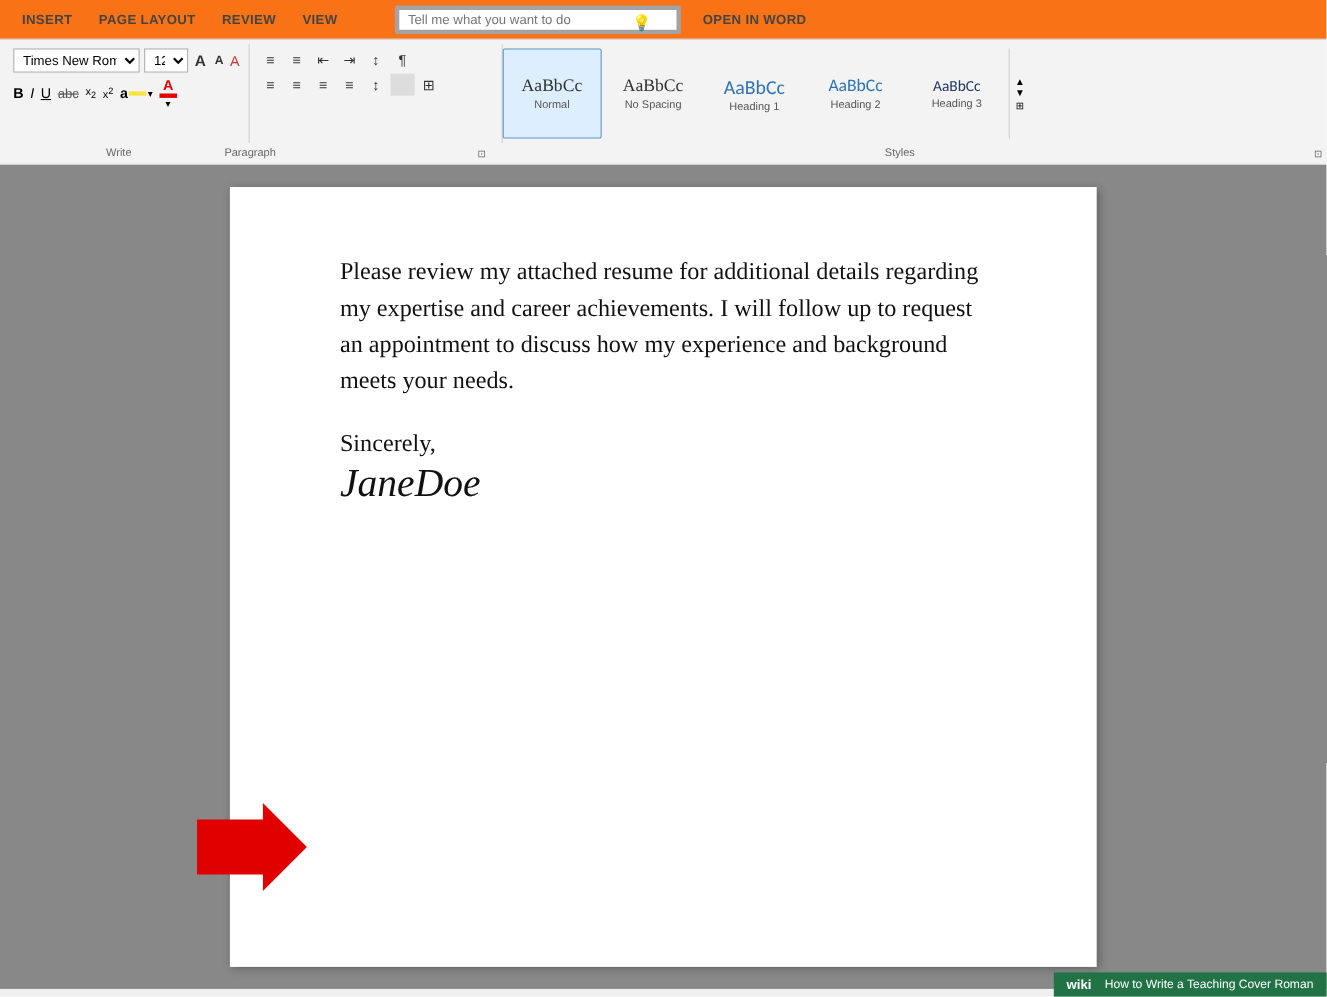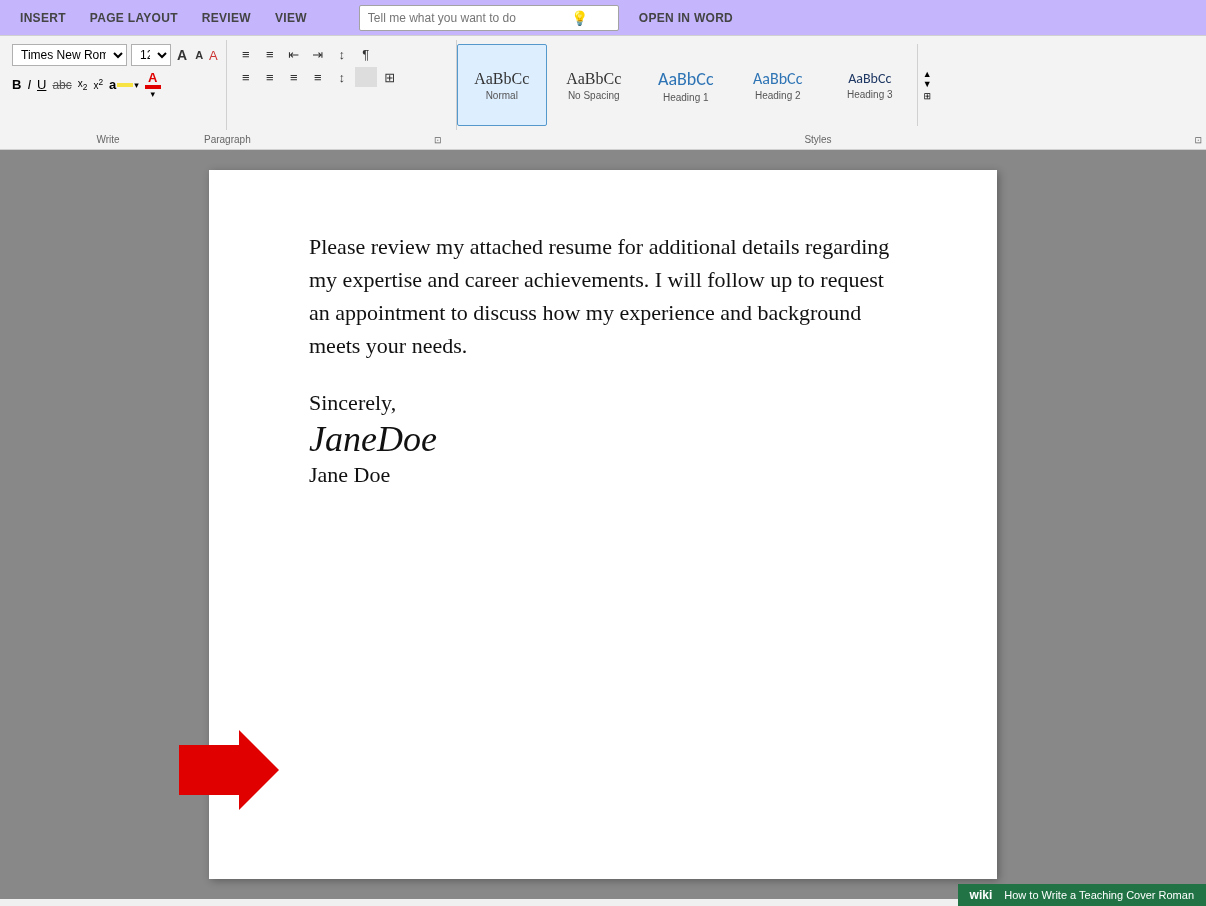--- a/index.html
+++ b/index.html
@@ -9,39 +9,38 @@
       overflow: hidden;
       font-family: 'Segoe UI', Arial, sans-serif;
       background: #f0f0f0;
     }
 
     .ribbon-tabs {
       display: flex;
       align-items: center;
       padding: 0 8px;
       height: 36px;
-      background: #c4b5fd;
+      background: #f97316;
       border-bottom: 1px solid #d0d0d0;
     }
 
     .ribbon-tab {
       padding: 6px 12px;
       font-size: 12px;
       font-weight: 600;
       color: #444;
       cursor: pointer;
       letter-spacing: 0.3px;
     }
 
     .search-box {
       margin-left: 40px;
       display: flex;
-      align-items: center;
       background: white;
-      border: 1px solid #a3a3a3;
+      border: 4px solid #a3a3a3;
       border-radius: 2px;
       padding: 3px 8px;
       width: 260px;
       height: 26px;
     }
 
     .search-box input {
       border: none;
       outline: none;
       font-size: 12px;
@@ -489,21 +488,20 @@
 
     <svg class="red-arrow" width="100" height="80" viewBox="0 0 100 80" style="position:absolute; left:-30px; top:560px;">
       <polygon points="0,15 60,15 60,0 100,40 60,80 60,65 0,65" fill="#e00000"></polygon>
     </svg>
 
     <p class="doc-paragraph">Please review my attached resume for additional details regarding my expertise and career achievements. I will follow up to request an appointment to discuss how my experience and background meets your needs.</p>
 
     <div class="signature-section">
       <p class="sincerely-text">Sincerely,</p>
       <div class="signature-cursive">JaneDoe</div>
-      <p class="signature-name">Jane Doe</p>
     </div>
   </div>
 </div>
 
 <div class="bottom-bar">
   <span class="wiki-logo">wiki</span>
   <span class="wiki-how-text">How to Write a Teaching Cover Roman</span>
 </div>
 
 </body></html>

